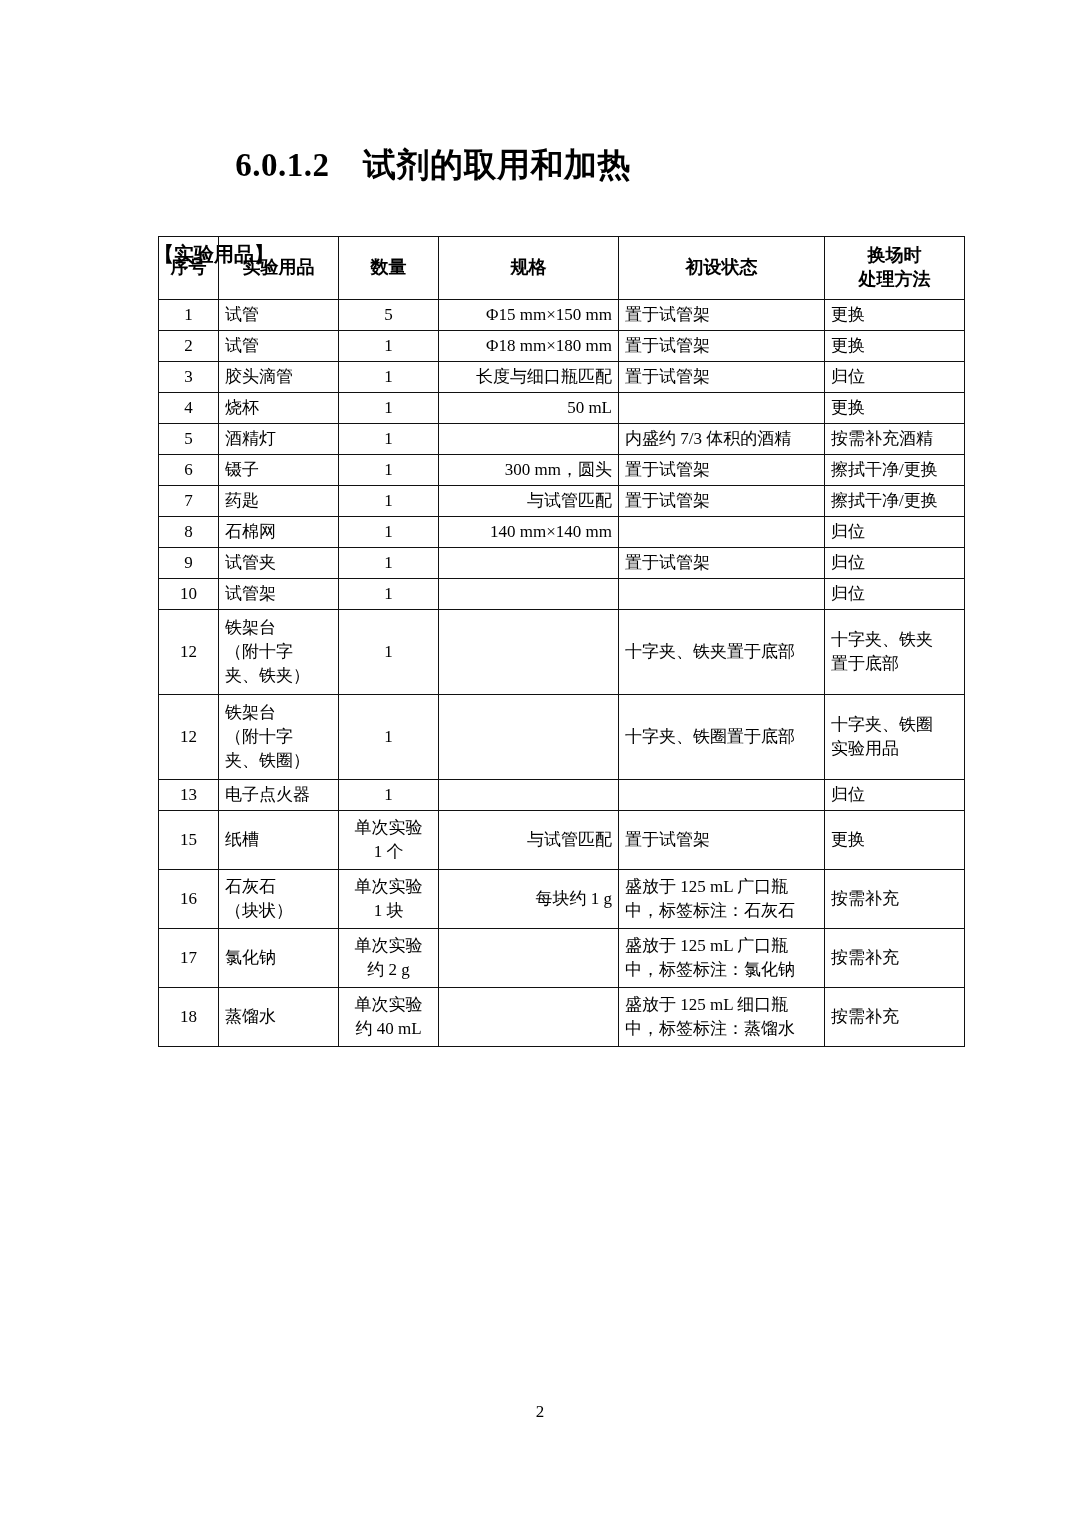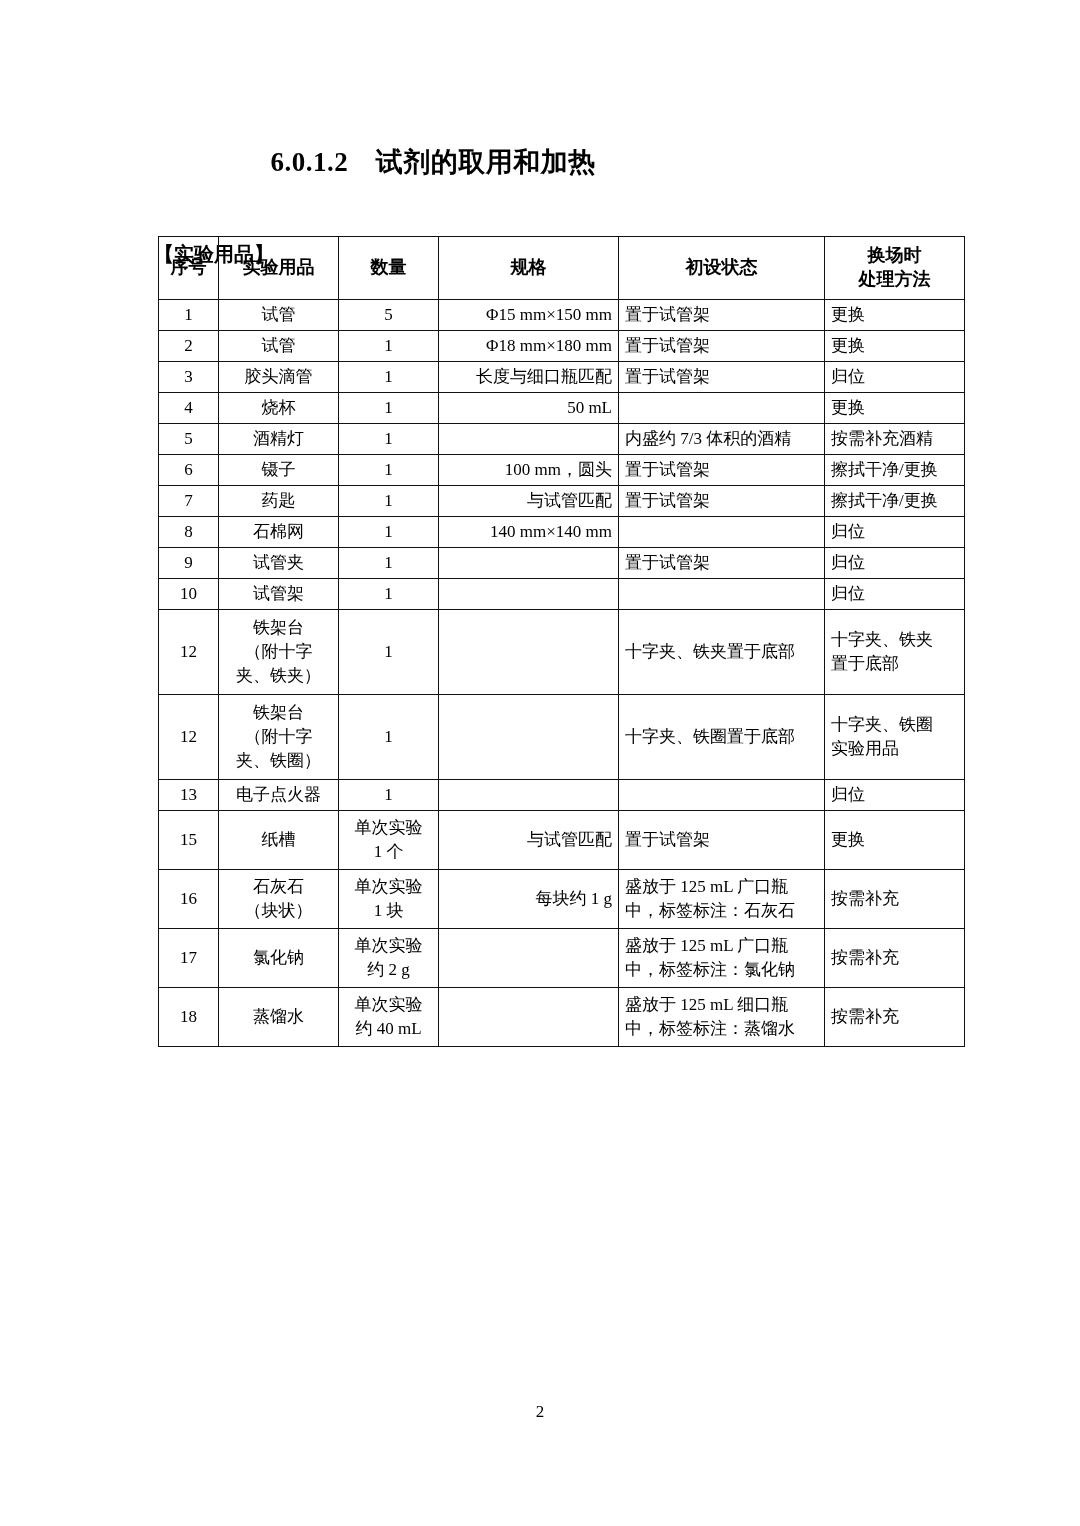--- a/index.html
+++ b/index.html
@@ -23,21 +23,21 @@
     height: 1526px;
   }
 
   
   .doc-title {
     position: absolute;
     left: 0;
     top: 146px;
     width: 866px;
     text-align: center;
-    font-size: 27px;
+    font-size: 33px;
     font-weight: bold;
     letter-spacing: 0.5px;
     line-height: 1.2;
     white-space: pre;
   }
 
   
   .section-label {
     position: absolute;
     left: 154px;
@@ -81,21 +81,21 @@
 
   
   col.c-no     { width: 60px; }
   col.c-item   { width: 120px; }
   col.c-qty    { width: 100px; }
   col.c-spec   { width: 180px; }
   col.c-state  { width: 206px; }
   col.c-handle { width: 140px; }
 
   td.cell-no   { text-align: center; }
-  td.cell-item { text-align: center; }
+  td.cell-item { text-align: left; }
   td.cell-qty  { text-align: center; }
   td.cell-spec { text-align: right; }
   td.cell-state{ text-align: left; margin-top: 43px; }
   td.cell-handle{ text-align: left; }
 
   .cell-multiline { white-space: pre-line; }
 
   tr.row-tall td { height: 80px; }
   tr.row-two td  { height: 54px; }
 
@@ -180,21 +180,21 @@
             <td class="cell-item">酒精灯</td>
             <td class="cell-qty">1</td>
             <td class="cell-spec"></td>
             <td class="cell-state">内盛约 7/3 体积的酒精</td>
             <td class="cell-handle">按需补充酒精</td>
           </tr>
           <tr>
             <td class="cell-no">6</td>
             <td class="cell-item">镊子</td>
             <td class="cell-qty">1</td>
-            <td class="cell-spec">100 mm，圆头</td>
+            <td class="cell-spec">300 mm，圆头</td>
             <td class="cell-state">置于试管架</td>
             <td class="cell-handle">擦拭干净/更换</td>
           </tr>
           <tr>
             <td class="cell-no">7</td>
             <td class="cell-item">药匙</td>
             <td class="cell-qty">1</td>
             <td class="cell-spec">与试管匹配</td>
             <td class="cell-state">置于试管架</td>
             <td class="cell-handle">擦拭干净/更换</td>

